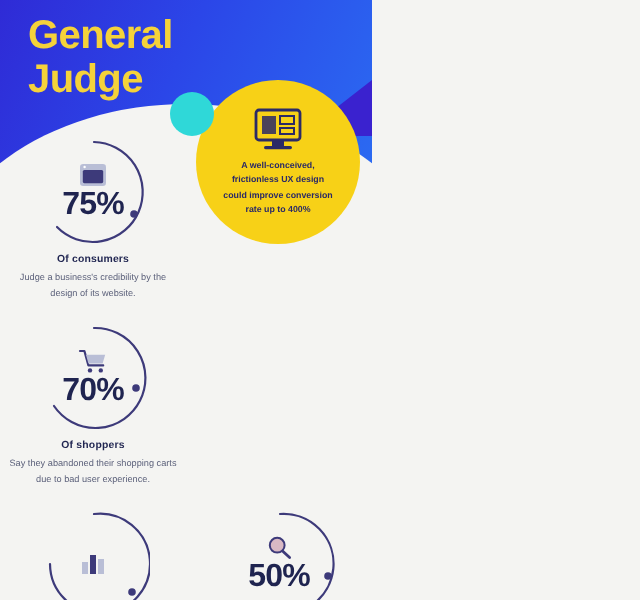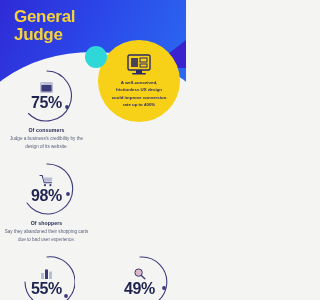--- a/index.html
+++ b/index.html
@@ -14,21 +14,21 @@
   .header{
     position:absolute;left:0;top:0;width:186px;height:92px;overflow:hidden;
     background:linear-gradient(115deg,#2f2bd6 0%,#2b46e8 45%,#2b6bf2 100%);
   }
   .hdr-curve{
     position:absolute;left:-34px;top:52px;width:254px;height:150px;
     background:#f4f4f2;border-radius:50% 50% 0 0 / 62% 62% 0 0;
   }
   .title{
     position:absolute;left:14px;top:8px;width:120px;
-    color:#f5d23a;font-size:17px;font-weight:bold;line-height:1.08;
+    color:#f5d23a;font-size:20px;font-weight:bold;line-height:1.08;
     letter-spacing:-0.3px;
   }
   .title span{display:block;}
 
   
   .badge{
     position:absolute;left:98px;top:40px;width:82px;height:82px;border-radius:50%;
     background:#f7d117;z-index:6;
     display:flex;flex-direction:column;align-items:center;justify-content:center;
   }
@@ -141,21 +141,21 @@
             <path d="M 28 3 A 25 25 0 1 1 8 42" fill="none" stroke="#3d3a7a" stroke-width="1.1" stroke-linecap="round"></path>
             <circle cx="49" cy="33" r="1.9" fill="#3d3a7a"></circle>
           </svg>
           <div class="ring-inner">
             <svg class="stat-icon" viewBox="0 0 15 13">
               <path d="M1 1.5 h2.2 l2 7.2 h7.4" fill="none" stroke="#3d3a7a" stroke-width="1.1" stroke-linecap="round" stroke-linejoin="round"></path>
               <path d="M4 3.4 h9.6 l-1.3 4.3 H5.2 Z" fill="#b9bed6"></path>
               <circle cx="6" cy="11.2" r="1.1" fill="#3d3a7a"></circle>
               <circle cx="11.4" cy="11.2" r="1.1" fill="#3d3a7a"></circle>
             </svg>
-            <div class="pct">98%</div>
+            <div class="pct">70%</div>
           </div>
         </div>
         <div class="label">Of shoppers</div>
         <div class="desc">Say they abandoned their shopping carts due to bad user experience.</div>
       </div>
 
     </div>
 
     <div class="row">
       <div class="cell">
@@ -163,38 +163,37 @@
           <svg class="ring" viewBox="0 0 56 56">
             <path d="M 28 3 A 25 25 0 1 1 6 28" fill="none" stroke="#3d3a7a" stroke-width="1.1" stroke-linecap="round"></path>
             <circle cx="47" cy="42" r="1.9" fill="#3d3a7a"></circle>
           </svg>
           <div class="ring-inner">
             <svg class="stat-icon" viewBox="0 0 15 13">
               <rect x="2" y="6" width="3" height="6" fill="#b9bed6"></rect>
               <rect x="6" y="2.5" width="3" height="9.5" fill="#3d3a7a"></rect>
               <rect x="10" y="4.5" width="3" height="7.5" fill="#b9bed6"></rect>
             </svg>
-            <div class="pct">55%</div>
           </div>
         </div>
 
       </div>
 
       <div class="cell">
         <div class="ring-wrap">
           <svg class="ring" viewBox="0 0 56 56">
             <path d="M 28 3 A 25 25 0 1 1 23 52" fill="none" stroke="#3d3a7a" stroke-width="1.1" stroke-linecap="round"></path>
             <circle cx="52" cy="34" r="1.9" fill="#3d3a7a"></circle>
           </svg>
           <div class="ring-inner">
             <svg class="stat-icon" viewBox="0 0 15 13">
               <circle cx="6.6" cy="5.6" r="3.7" fill="#d9b9c4" stroke="#3d3a7a" stroke-width="1"></circle>
               <path d="M9.4 8.6 L12.8 11.8" stroke="#3d3a7a" stroke-width="1.4" stroke-linecap="round"></path>
             </svg>
-            <div class="pct">49%</div>
+            <div class="pct">50%</div>
           </div>
         </div>
 
       </div>
     </div>
 
   </div>
 </div>
 
 </body></html>

